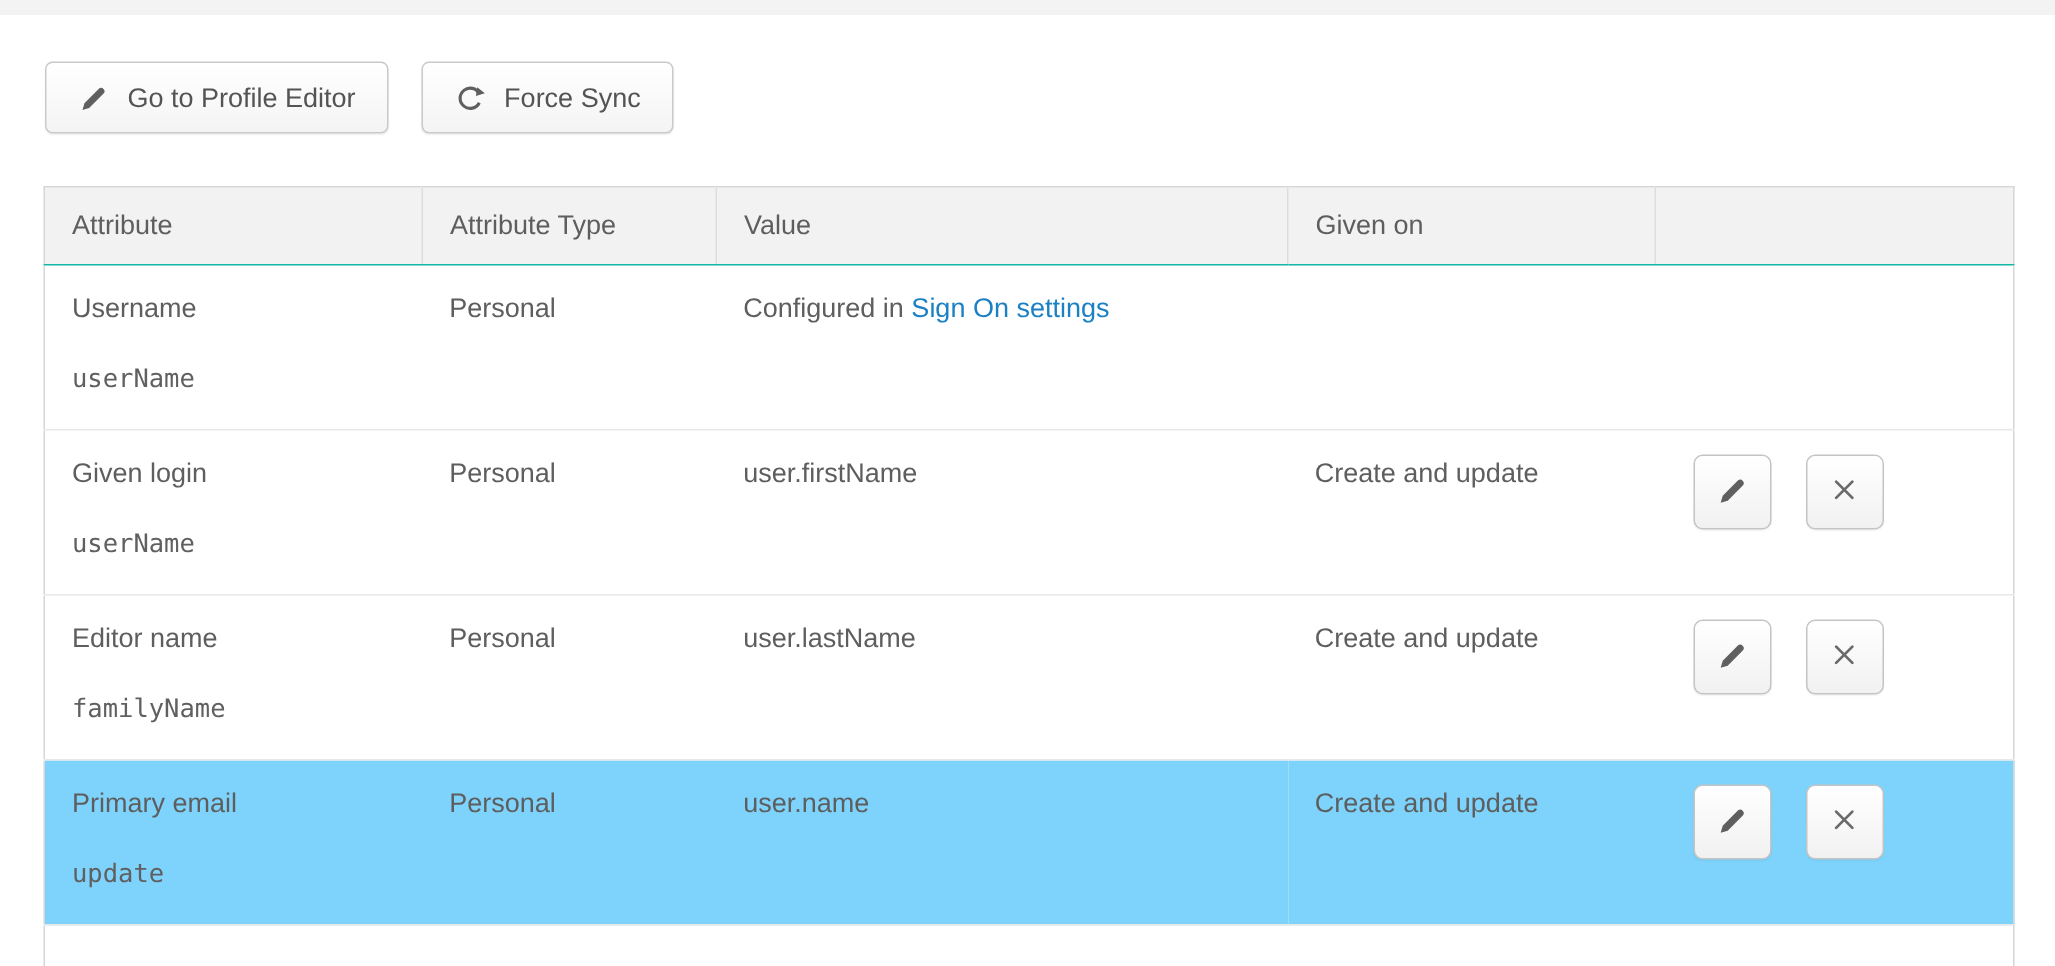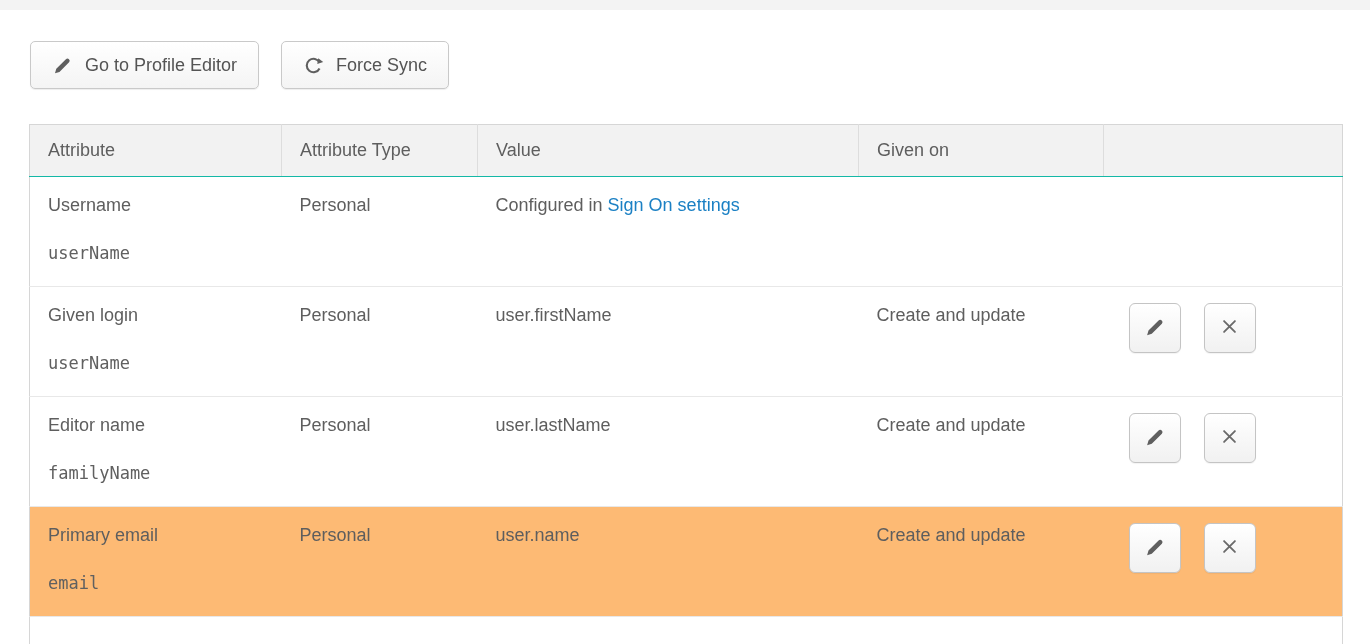--- a/index.html
+++ b/index.html
@@ -41,21 +41,21 @@
     border-bottom: 1px solid #14b8a6;
   }
   th:first-child { border-left: none; }
   td {
     vertical-align: top;
     padding: 18px 18px 0 18px;
     height: 110px;
     font-size: 18px; color: #5e5e5e;
   }
   tbody tr + tr td { border-top: 1px solid #e8e8e8; }
-  tr.highlighted td { background: #fdba74; }
+  tr.highlighted td { background: #7dd3fc; }
   .attr-label { line-height: 1.2; }
   .attr-name {
     font-family: "DejaVu Sans Mono", "Liberation Mono", monospace;
     font-size: 17px; margin-top: 26px; color: #606060;
   }
   .value-cell a { color: #1b80c4; text-decoration: none; cursor: pointer; }
   .actions-cell { padding-left: 25px; padding-top: 16px; white-space: nowrap; }
   .icon-btn {
     width: 52px; height: 50px;
     border: 1px solid #c4c4c4; border-radius: 6px;
@@ -166,21 +166,21 @@
             <svg viewBox="0 0 24 24" width="21" height="21" aria-hidden="true">
               <path d="M5.8 5.8 L18.2 18.2 M18.2 5.8 L5.8 18.2" stroke="#6a6a6a" stroke-width="2.1" stroke-linecap="round" fill="none"></path>
             </svg>
           </span>
         </button>
       </td>
     </tr>
     <tr class="highlighted">
       <td>
         <div class="attr-label">Primary email</div>
-        <div class="attr-name">email</div>
+        <div class="attr-name">update</div>
       </td>
       <td>Personal</td>
       <td class="value-cell">user.name</td>
       <td>Create and update</td>
       <td class="actions-cell">
         <button class="icon-btn">
           <span>
             <svg viewBox="0 0 24 24" width="22" height="22" aria-hidden="true">
               <path d="M4.9 15.8 L15.9 4.8 a2.55 2.55 0 0 1 3.6 3.6 L8.5 19.4 L3.4 20.9 Z" fill="#5f5f5f"></path>
             </svg>

